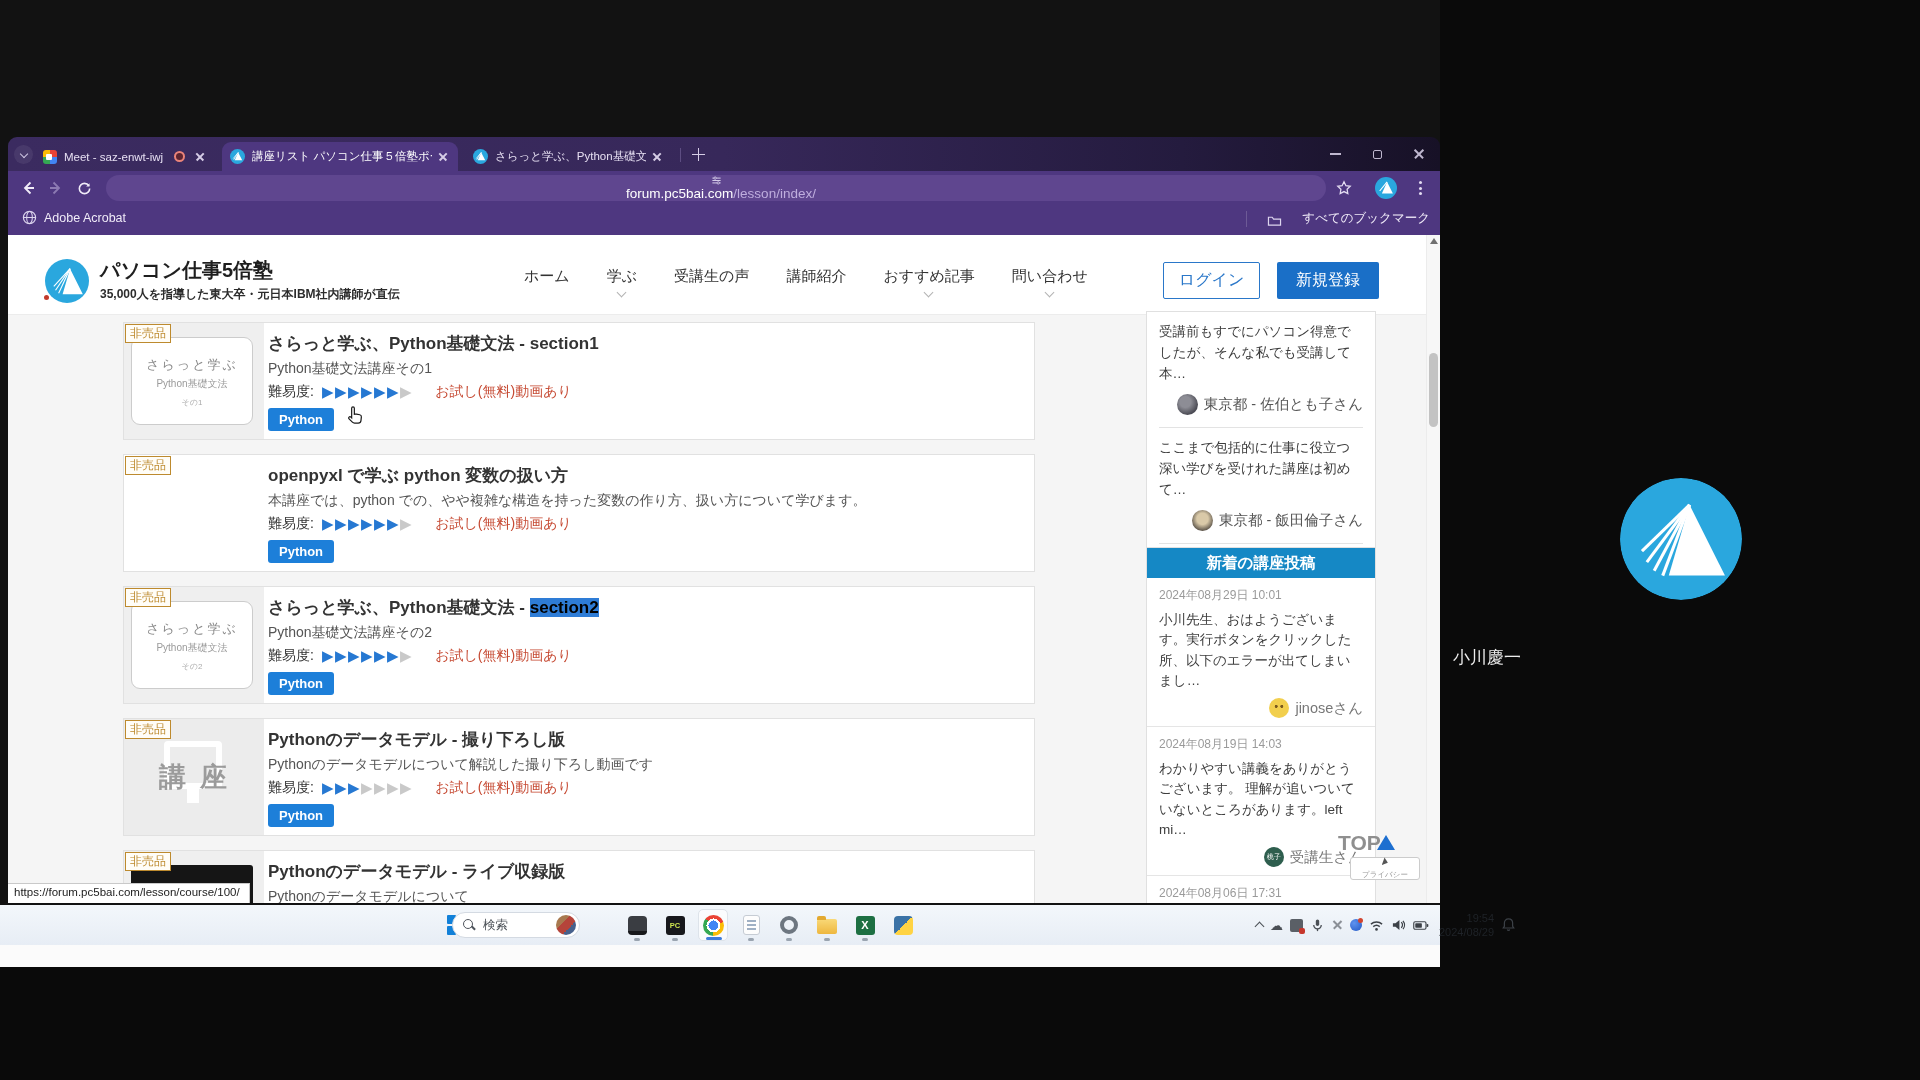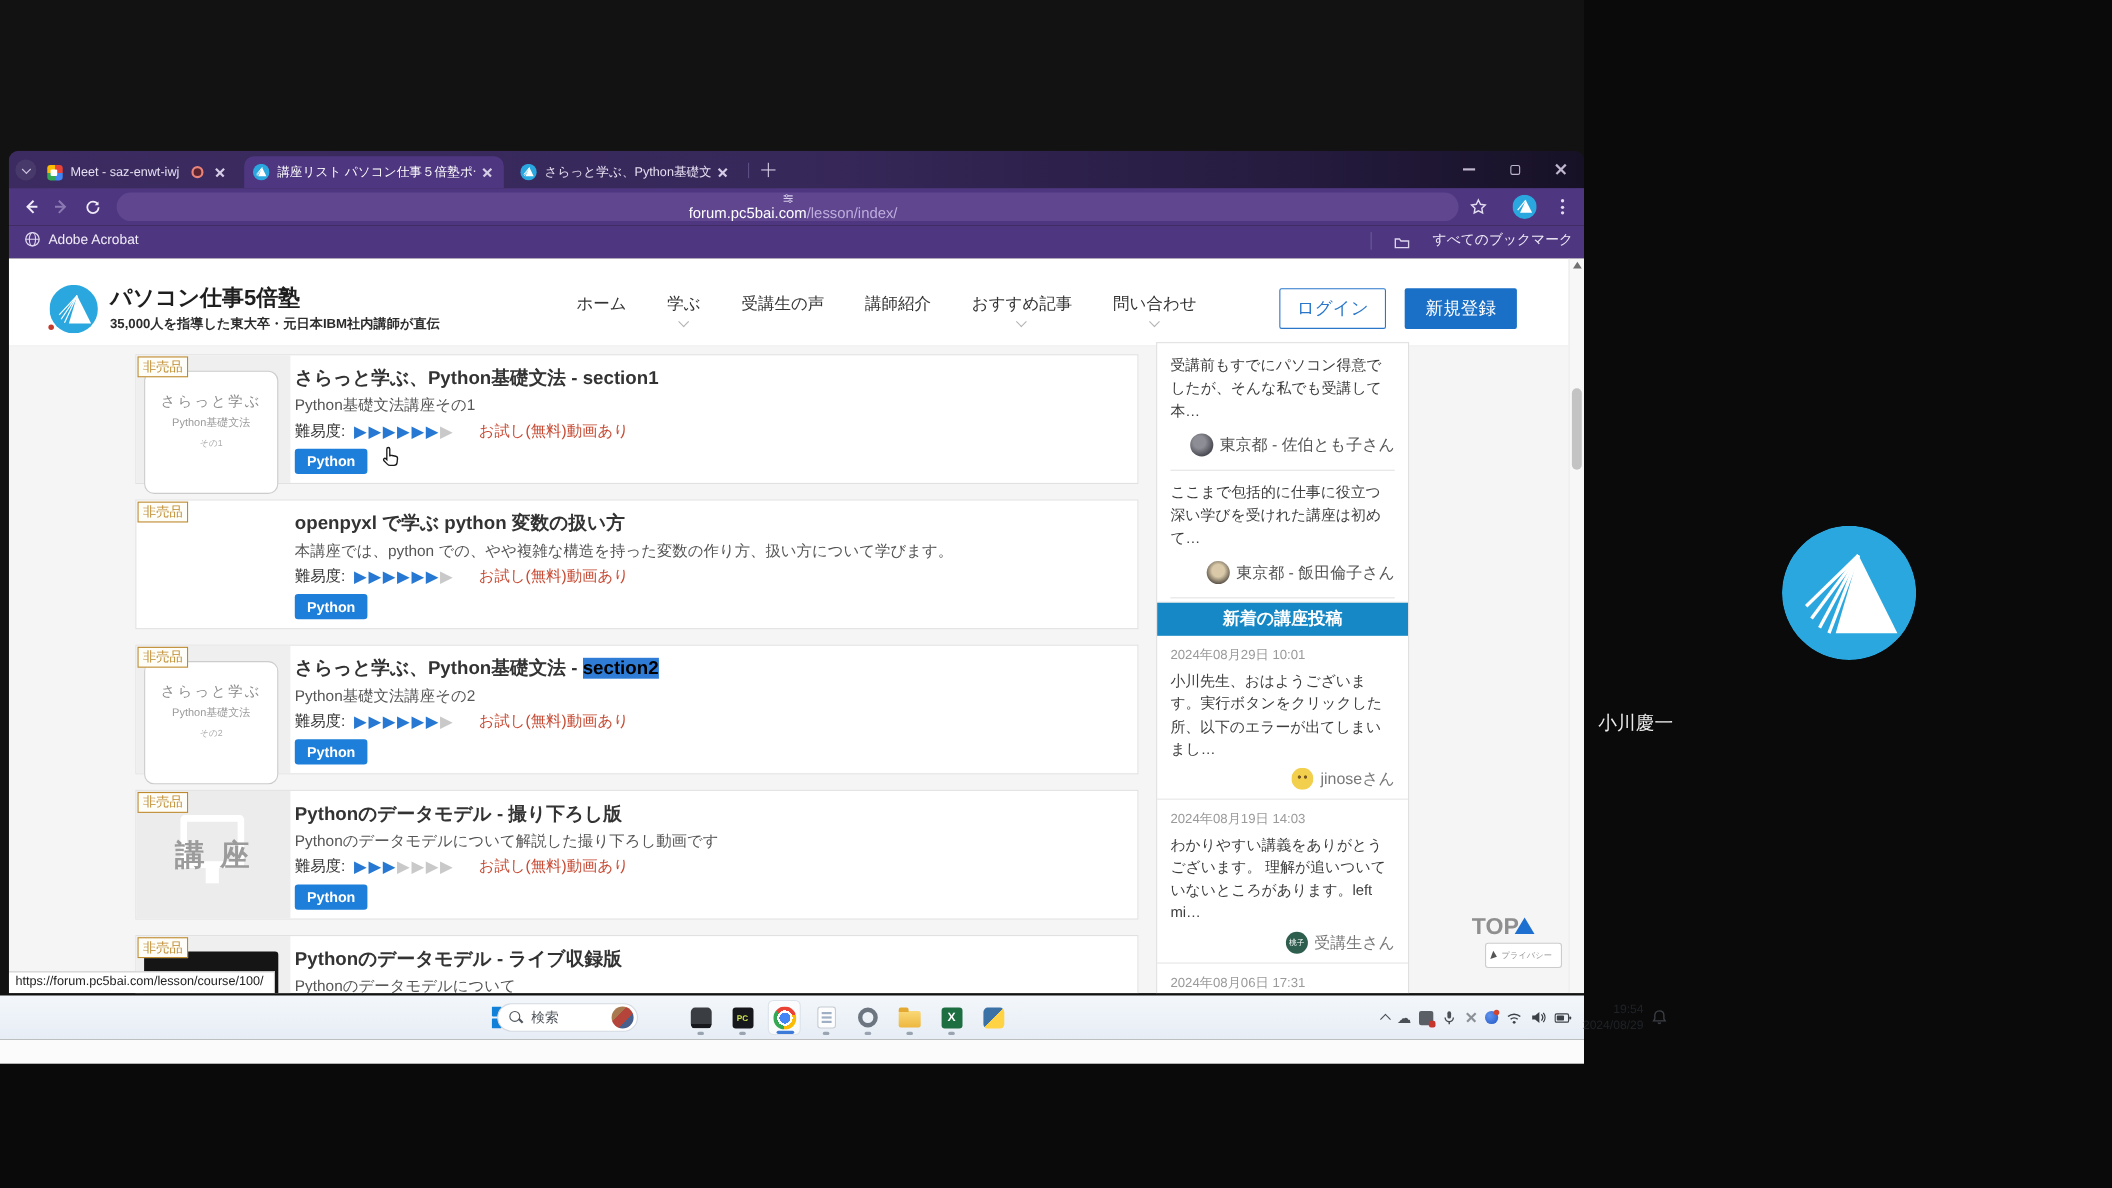--- a/index.html
+++ b/index.html
@@ -72,21 +72,21 @@
     border-left: 1.6px solid #b3b3b3; border-bottom: 1.6px solid #b3b3b3; transform: rotate(-45deg); }
   .login-btn { position: absolute; left: 1155px; top: 27px; width: 97px; height: 37px; background: #fff;
     border: 1px solid #2a77c9; color: #2a77c9; font-size: 16px; display: flex; align-items: center; justify-content: center; border-radius: 2px; }
   .signup-btn { position: absolute; left: 1269px; top: 27px; width: 102px; height: 37px; background: #1a6fc7;
     color: #fff; font-size: 16px; display: flex; align-items: center; justify-content: center; border-radius: 2px; }
 
   .card { position: absolute; left: 115px; width: 912px; height: 118px; background: #fff; border: 1px solid #e1e1e1; }
   .badge { position: absolute; top: 1px; left: 1px; border: 1px solid #bd8a2e; color: #bd8a2e; font-size: 12px;
     padding: 0 4px; line-height: 17px; background: #fffdf7; z-index: 2; }
   .thumbzone { position: absolute; left: 0; top: 0; width: 140px; height: 116px; background: #efefef; }
-  .thumbbox { position: absolute; left: 7px; top: 14px; width: 122px; height: 112px; background: #fff;
+  .thumbbox { position: absolute; left: 7px; top: 14px; width: 122px; height: 88px; background: #fff;
     border: 1px solid #ccc; border-radius: 9px; text-align: center; overflow: hidden; }
   .tb-l1 { margin-top: 18px; font-size: 13px; color: #8b8b8b; letter-spacing: 2px; }
   .tb-l2 { margin-top: 3px; font-size: 10px; color: #9a9a9a; }
   .tb-l3 { margin-top: 6px; font-size: 8px; color: #ababab; }
   .thumb-lecture { position: absolute; left: 0; top: 0; width: 140px; height: 116px; background: #ececec;
     display: flex; align-items: center; justify-content: center; }
   .lecture-monitor { position: absolute; left: 40px; top: 22px; width: 58px; height: 48px; border: 6px solid #fff; border-radius: 4px; }
   .lecture-monitor::after { content:""; position: absolute; left: 17px; top: 42px; width: 12px; height: 14px; background: #fff; }
   .lecture-text { position: relative; font-size: 27px; font-weight: bold; color: #9b9b9b; letter-spacing: 14px; margin-left: 12px; }
   .thumb-dark { position: absolute; left: 7px; top: 14px; width: 122px; height: 88px; background: #151515; border-radius: 3px; }
@@ -94,21 +94,21 @@
   .c-sel { background: #2e7cd6; color: #000000; }
   .c-desc { position: absolute; left: 144px; top: 37px; font-size: 14px; color: #555; }
   .c-diff { position: absolute; left: 144px; top: 60px; font-size: 14px; color: #333; display: flex; align-items: center; }
   .tri { font-size: 15px; letter-spacing: 1.5px; margin-left: 8px; }
   .tri-b { color: #2678d2; } .tri-g { color: #c9c9c9; margin-left: 0; }
   .c-trial { font-size: 14px; color: #c64a33; margin-left: 22px; }
   .c-tag { position: absolute; left: 144px; top: 85px; background: #1d7fd9; color: #fff; font-weight: bold;
     font-size: 13px; padding: 4px 11px; border-radius: 3px; }
 
   
-  .sb-panel { position: absolute; left: 1043px; width: 230px; background: #fff; border: 1px solid #e0e0e0; }
+  .sb-panel { position: absolute; left: 1138px; width: 230px; background: #fff; border: 1px solid #e0e0e0; }
   .sb-testimonials { top: 76px; padding: 4px 12px 10px; }
   .t-text { font-size: 13.5px; color: #3d3d3d; line-height: 1.55; margin-top: 6px; }
   .t-namerow { display: flex; align-items: center; justify-content: flex-end; gap: 6px; margin-top: 9px; }
   .t-avatar { width: 21px; height: 21px; border-radius: 50%; flex: 0 0 auto; }
   .t-av1 { background: radial-gradient(circle at 40% 38%, #8d8d95 0 30%, #4c4c55 70%); }
   .t-av2 { background: radial-gradient(circle at 50% 42%, #d9c9a8 0 35%, #5a5248 75%); }
   .t-name { font-size: 14.5px; color: #555; }
   .t-divider { height: 1px; background: #e3e3e3; margin: 12px 0 10px; }
   .t-link-row { text-align: right; margin-top: 14px; }
   .t-link { font-size: 14.5px; color: #1f66b5; text-decoration: underline; }
@@ -124,21 +124,21 @@
   .av-smiley { background: radial-gradient(circle at 36% 42%, #7a5a1e 1.2px, transparent 1.8px),
                radial-gradient(circle at 64% 42%, #7a5a1e 1.2px, transparent 1.8px), #f2cf4d; }
   .av-green { background: #2e5e4e; color: #fff; font-size: 7px; display: flex; align-items: center; justify-content: center; }
   .post-name { font-size: 14.5px; color: #777; }
 
   .top-widget { position: absolute; left: 1330px; top: 596px; }
   .top-label { font-size: 21px; font-weight: bold; color: #8f8f8f; letter-spacing: 0; display: inline-block; }
   .top-tri { display: inline-block; width: 0; height: 0; border-left: 9px solid transparent;
     border-right: 9px solid transparent; border-bottom: 15px solid #1d6fd0; margin-left: -4px; }
   .privacy-badge { position: absolute; left: 12px; top: 26px; width: 70px; height: 23px; background: #fff;
-    border: 1px solid #ccc; border-radius: 3px; display: flex; align-items: center; gap: 4px; padding: 0 5px; }
+    border: 1px solid #ccc; border-radius: 3px; display: flex; align-items: center; gap: 4px; padding: 0 5px; flex-direction: column; }
   .pb-arrow { width: 0; height: 0; border-left: 5px solid #555; border-top: 4px solid transparent;
     border-bottom: 4px solid transparent; transform: rotate(20deg); }
   .pb-text { font-size: 7.5px; color: #999; }
 
   .status-bar { position: absolute; left: 0; top: 648px; height: 20px; background: #fff;
     border: 1px solid #c9c9c9; border-left: none; border-bottom: none; font-size: 11.5px; color: #222;
     padding: 2px 9px 0 6px; white-space: nowrap; }
 
   .page-scrollbar { position: absolute; right: 0; top: 0; width: 14px; height: 668px; background: #f7f7f7; border-left: 1px solid #ececec; }
   .sb-up { position: absolute; left: 3px; top: 3px; width: 0; height: 0; border-left: 4px solid transparent;

